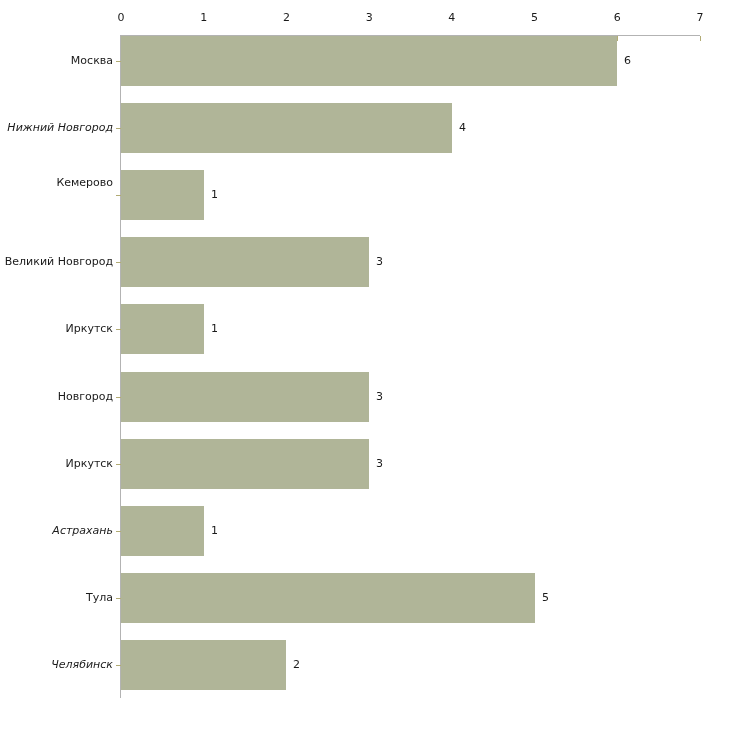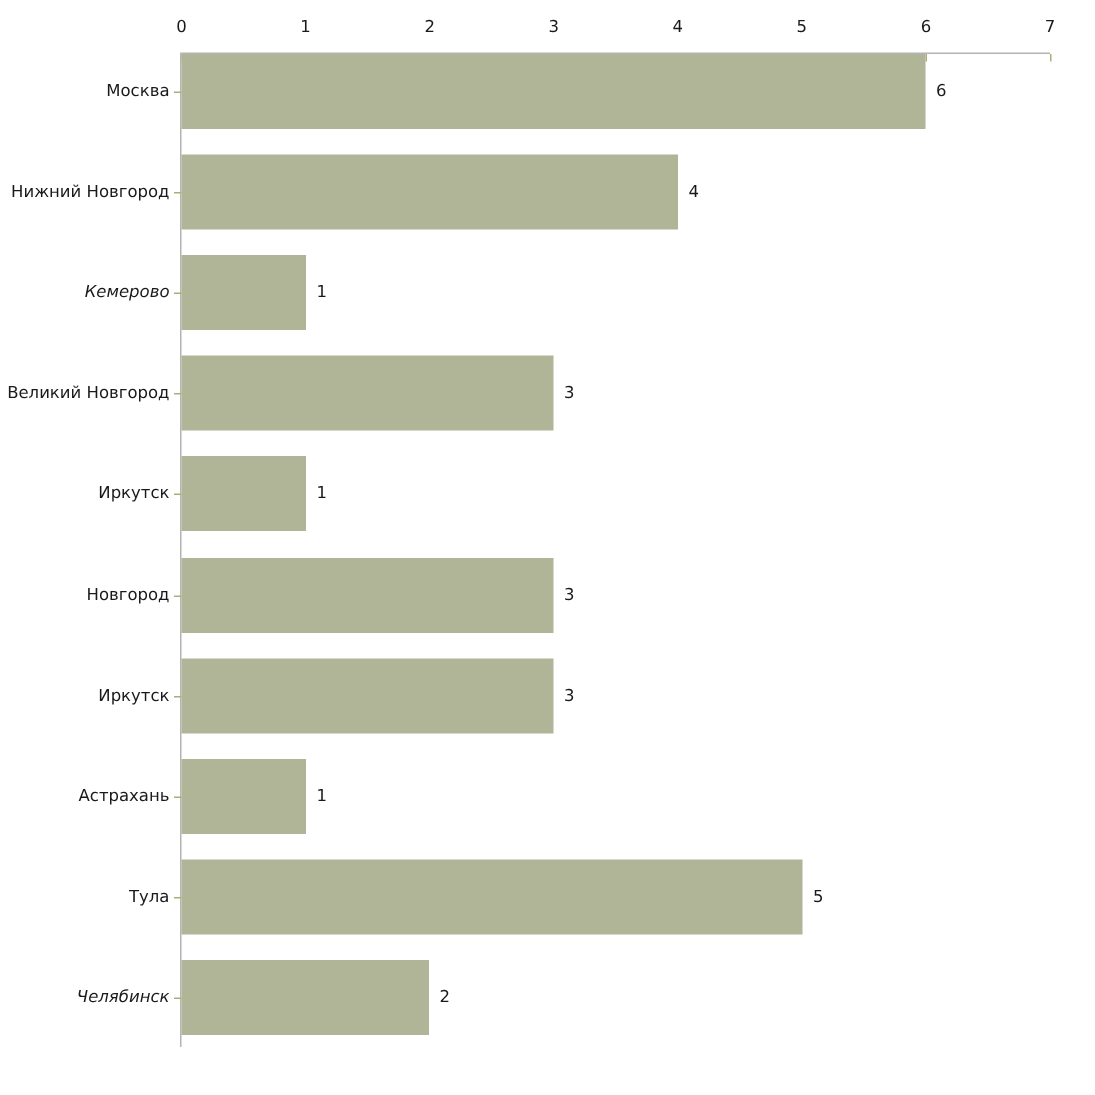--- a/index.html
+++ b/index.html
@@ -110,45 +110,45 @@
       <div class="x-tick" style="left: 700px;"></div>
       <div class="x-tick-label" style="left: 700px;">7</div>
     </div>
 
   <div id="plot-area">
       <div class="y-tick" style="top: 61px;"></div>
       <div class="cat-label" style="top: 55px;">Москва</div>
       <div class="bar" title="Москва: 6" style="top: 36px; width: 496px; background: rgb(176, 181, 152);"></div>
       <div class="bar-value" style="left: 624px; top: 55px;">6</div>
       <div class="y-tick" style="top: 128px;"></div>
-      <div class="cat-label" style="top: 122px;">Нижний Новгород</div>
+      <div class="cat-label" style="top: 122px; font-style: italic;">Нижний Новгород</div>
       <div class="bar" title="Нижний Новгород: 4" style="top: 103px; width: 331px; background: rgb(176, 181, 152);"></div>
       <div class="bar-value" style="left: 459px; top: 122px;">4</div>
       <div class="y-tick" style="top: 195px;"></div>
-      <div class="cat-label" style="top: 189px; font-style: italic;">Кемерово</div>
+      <div class="cat-label" style="top: 177px;">Кемерово</div>
       <div class="bar" title="Кемерово: 1" style="top: 170px; width: 83px; background: rgb(176, 181, 152);"></div>
       <div class="bar-value" style="left: 211px; top: 189px;">1</div>
       <div class="y-tick" style="top: 262px;"></div>
       <div class="cat-label" style="top: 256px;">Великий Новгород</div>
       <div class="bar" title="Великий Новгород: 3" style="top: 237px; width: 248px; background: rgb(176, 181, 152);"></div>
       <div class="bar-value" style="left: 376px; top: 256px;">3</div>
       <div class="y-tick" style="top: 329px;"></div>
       <div class="cat-label" style="top: 323px;">Иркутск</div>
       <div class="bar" title="Сургут: 1" style="top: 304px; width: 83px; background: rgb(176, 181, 152);"></div>
       <div class="bar-value" style="left: 211px; top: 323px;">1</div>
       <div class="y-tick" style="top: 397px;"></div>
       <div class="cat-label" style="top: 391px;">Новгород</div>
       <div class="bar" title="Хабаровск: 3" style="top: 372px; width: 248px; background: rgb(176, 181, 152);"></div>
       <div class="bar-value" style="left: 376px; top: 391px;">3</div>
       <div class="y-tick" style="top: 464px;"></div>
       <div class="cat-label" style="top: 458px; padding-left: 24px;">Иркутск</div>
       <div class="bar" title="Иркутск: 3" style="top: 439px; width: 248px; background: rgb(176, 181, 152);"></div>
       <div class="bar-value" style="left: 376px; top: 458px;">3</div>
       <div class="y-tick" style="top: 531px;"></div>
-      <div class="cat-label" style="top: 525px;">Астрахань</div>
+      <div class="cat-label" style="top: 525px; font-style: italic;">Астрахань</div>
       <div class="bar" title="Астрахань: 1" style="top: 506px; width: 83px; background: rgb(176, 181, 152);"></div>
       <div class="bar-value" style="left: 211px; top: 525px;">1</div>
       <div class="y-tick" style="top: 598px;"></div>
       <div class="cat-label" style="top: 592px; text-align: center;">Тула</div>
       <div class="bar" title="Тула: 5" style="top: 573px; width: 414px; background: rgb(176, 181, 152);"></div>
       <div class="bar-value" style="left: 542px; top: 592px;">5</div>
       <div class="y-tick" style="top: 665px;"></div>
       <div class="cat-label" style="top: 659px; font-style: italic;">Челябинск</div>
       <div class="bar" title="Челябинск: 2" style="top: 640px; width: 165px; background: rgb(176, 181, 152);"></div>
       <div class="bar-value" style="left: 293px; top: 659px;">2</div>

